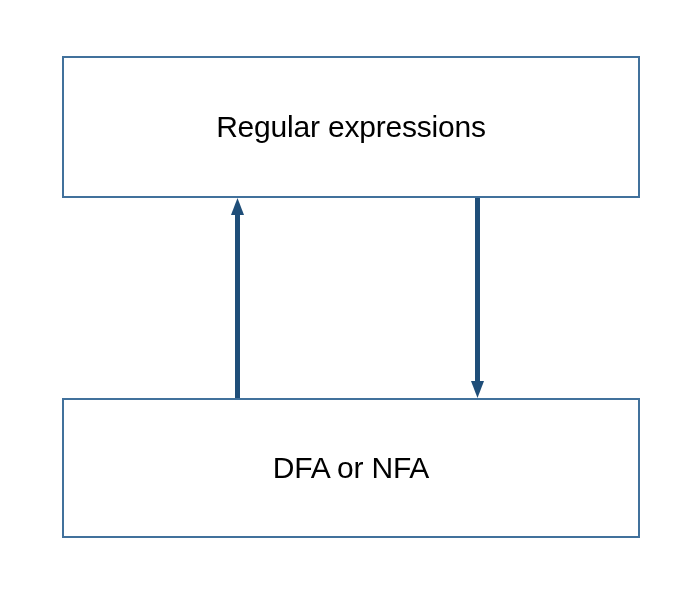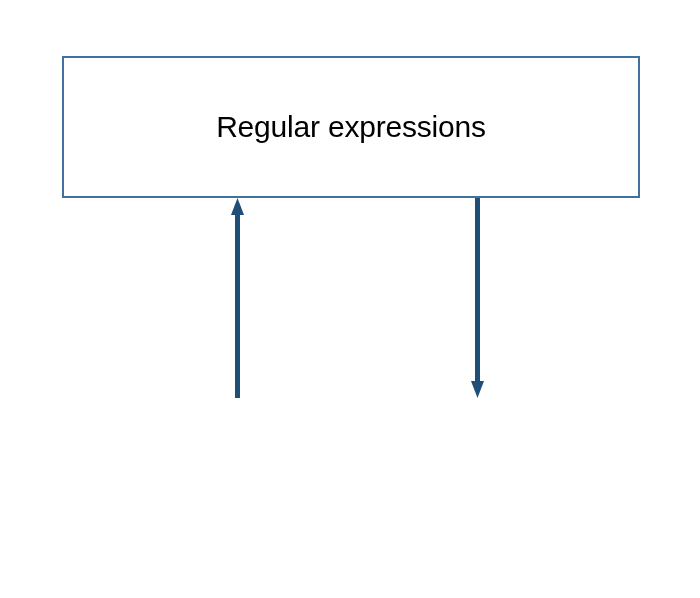--- a/index.html
+++ b/index.html
@@ -80,20 +80,23 @@
 </style>
 </head>
 <body>
 
 <div id="canvas">
 
   <div class="node-box" id="box-regular-expressions">
     <span class="node-label">Regular expressions</span>
   </div>
 
+  <div class="node-box" id="box-dfa-or-nfa">
+    <span class="node-label">DFA or NFA</span>
+  </div>
 
   <div class="connector-layer">
     <svg viewBox="0 0 700 598" xmlns="http://www.w3.org/2000/svg" aria-hidden="true">
 
       <g>
         <line x1="237.5" y1="398" x2="237.5" y2="212" stroke="#1F4E79" stroke-width="5"></line>
         <polygon points="237.5,198 231,215 244,215" fill="#1F4E79"></polygon>
       </g>
 
       <g>

